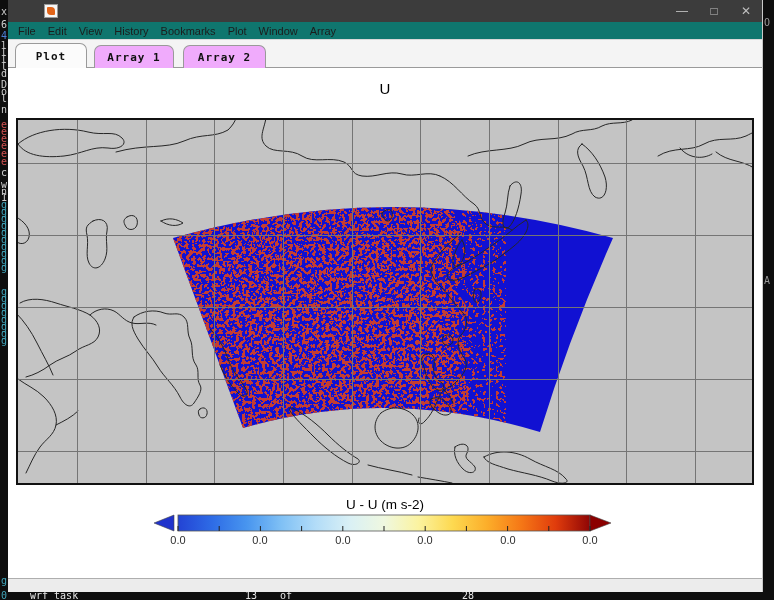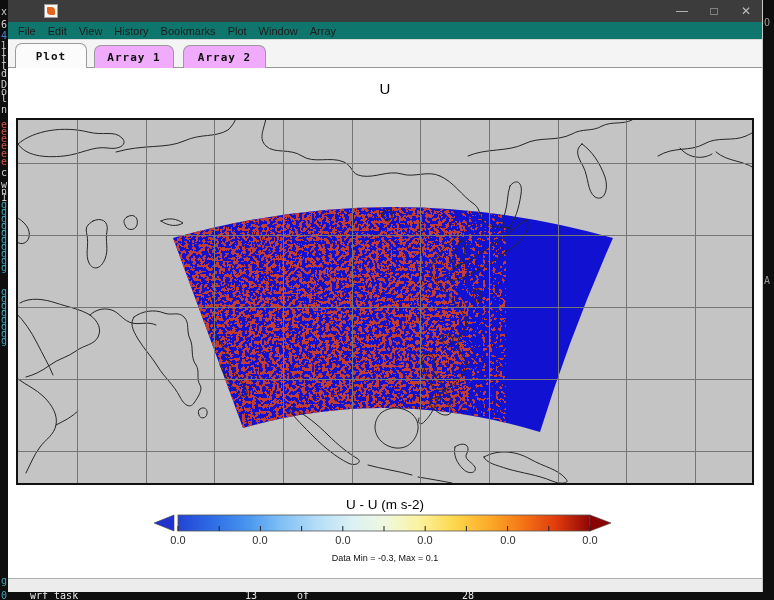--- a/index.html
+++ b/index.html
@@ -102,21 +102,21 @@
     <span style="top: 576px; color: rgb(63, 163, 184);">g</span>
     <span style="top: 591px; color: rgb(63, 163, 184);">0</span>
   </div>
 <div class="tcol" id="tcol-right">
     <span style="top: 18px; color: rgb(154, 154, 154);">O</span>
     <span style="top: 276px; color: rgb(154, 154, 154);">A</span>
   </div>
 <div id="bottom-line">
   <span style="left:30px">wrf task</span>
   <span style="left:245px">13</span>
-  <span style="left:297px">of</span>
+  <span style="left:280px">of</span>
   <span style="left:462px">28</span>
 </div>
 
 <div id="win">
 
   <div id="titlebar">
     <span id="appicon">
         <i></i>
       </span>
     <span class="winbtns">
@@ -266,17 +266,16 @@
           <line x1="398.8" y1="13" x2="398.8" y2="18"></line>
         <line x1="440" y1="13" x2="440" y2="18"></line>
       </g>
     </svg>
     <span class="cbtick" style="left:28px">0.0</span>
     <span class="cbtick" style="left:110px">0.0</span>
     <span class="cbtick" style="left:193px">0.0</span>
     <span class="cbtick" style="left:275px">0.0</span>
     <span class="cbtick" style="left:358px">0.0</span>
     <span class="cbtick" style="left:440px">0.0</span>
-    <div class="cbf">Data Min = -0.3, Max = 0.1</div>
   </div>
 
   <div id="statusstrip"></div>
 </div>
 
 </body></html>

